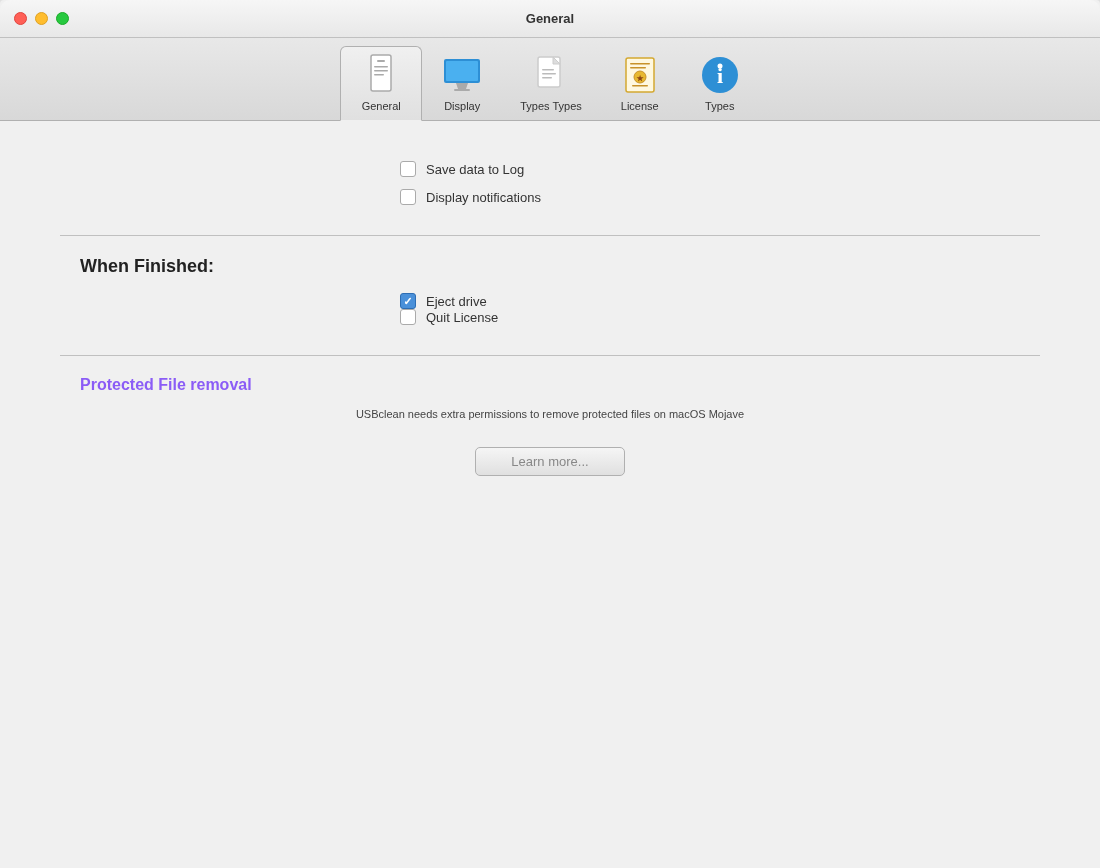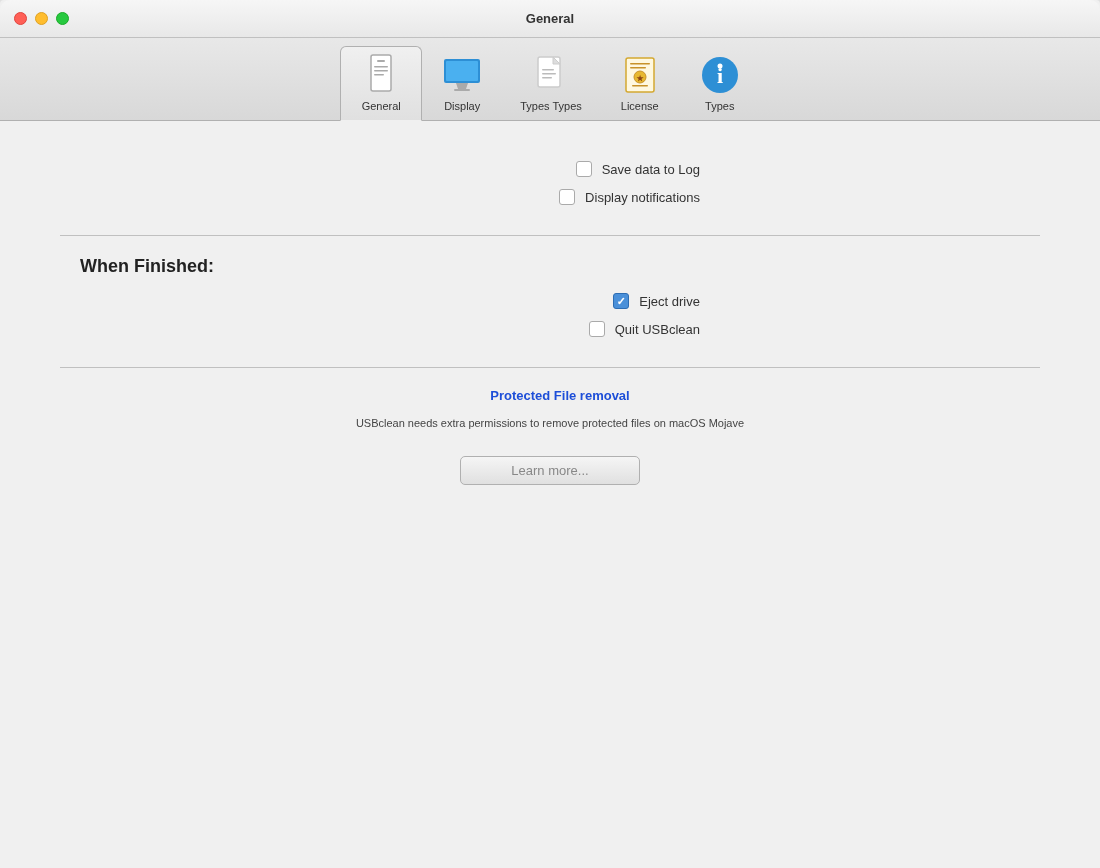--- a/index.html
+++ b/index.html
@@ -115,21 +115,20 @@
       gap: 12px;
       margin-bottom: 30px;
       padding-top: 10px;
     }
 
     .checkbox-row {
       display: flex;
       align-items: center;
       gap: 10px;
       width: 300px;
-      justify-content: flex-end;
     }
 
     .checkbox {
       width: 16px;
       height: 16px;
       border: 1px solid #aaa;
       background: white;
       border-radius: 3px;
       flex-shrink: 0;
       display: flex;
@@ -172,35 +171,33 @@
       font-weight: 700;
       color: #222;
       margin-bottom: 16px;
       padding-left: 20px;
     }
 
     .section-checkboxes {
       display: flex;
       flex-direction: column;
       align-items: center;
-      gap: 12px;
     }
 
     
     .protected-section {
       margin-top: 10px;
     }
 
     .protected-title {
-      font-size: 13px;
+      font-size: 16px;
       font-weight: 700;
-      color: #1d4ed8;
+      color: #8b5cf6;
       margin-bottom: 12px;
       padding-left: 20px;
-      text-align: center;
     }
 
     .protected-desc {
       font-size: 11px;
       color: #444;
       text-align: center;
       line-height: 1.5;
       margin-bottom: 24px;
     }
 
@@ -208,21 +205,21 @@
       display: block;
       margin: 0 auto;
       padding: 6px 28px;
       background: linear-gradient(to bottom, #f5f5f5, #e0e0e0);
       border: 1px solid #b0b0b0;
       border-radius: 5px;
       font-size: 13px;
       color: #888;
       cursor: default;
       text-align: center;
-      width: 180px;
+      width: 150px;
     }
 
     .icon-display {
       color: #2d8fd5;
     }
   </style>
 </head>
 <body>
 
 <div class="window">
@@ -321,21 +318,21 @@
 
     <div class="section">
       <div class="section-title">When Finished:</div>
       <div class="section-checkboxes">
         <div class="checkbox-row">
           <div class="checkbox checked"></div>
           <span class="checkbox-label">Eject drive</span>
         </div>
         <div class="checkbox-row">
           <div class="checkbox"></div>
-          <span class="checkbox-label">Quit USBclean</span>
+          <span class="checkbox-label">Quit License</span>
         </div>
       </div>
     </div>
 
     <hr class="divider">
 
     <div class="protected-section">
       <div class="protected-title">Protected File removal</div>
       <p class="protected-desc">USBclean needs extra permissions to remove protected files on macOS Mojave</p>
       <button class="learn-more-btn">Learn more...</button>

